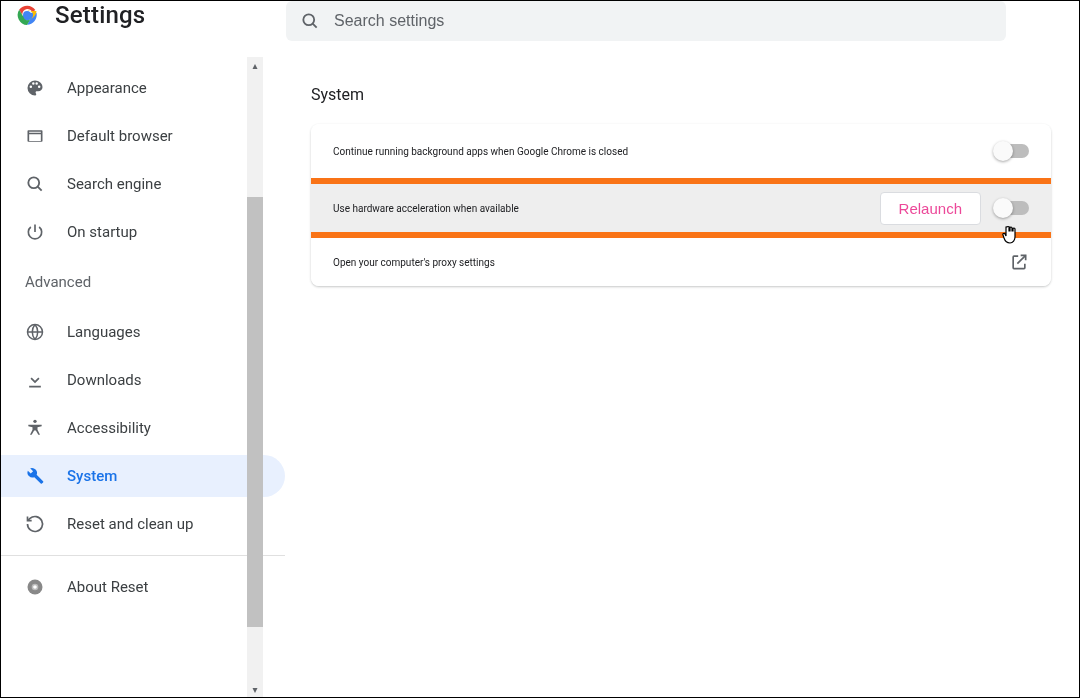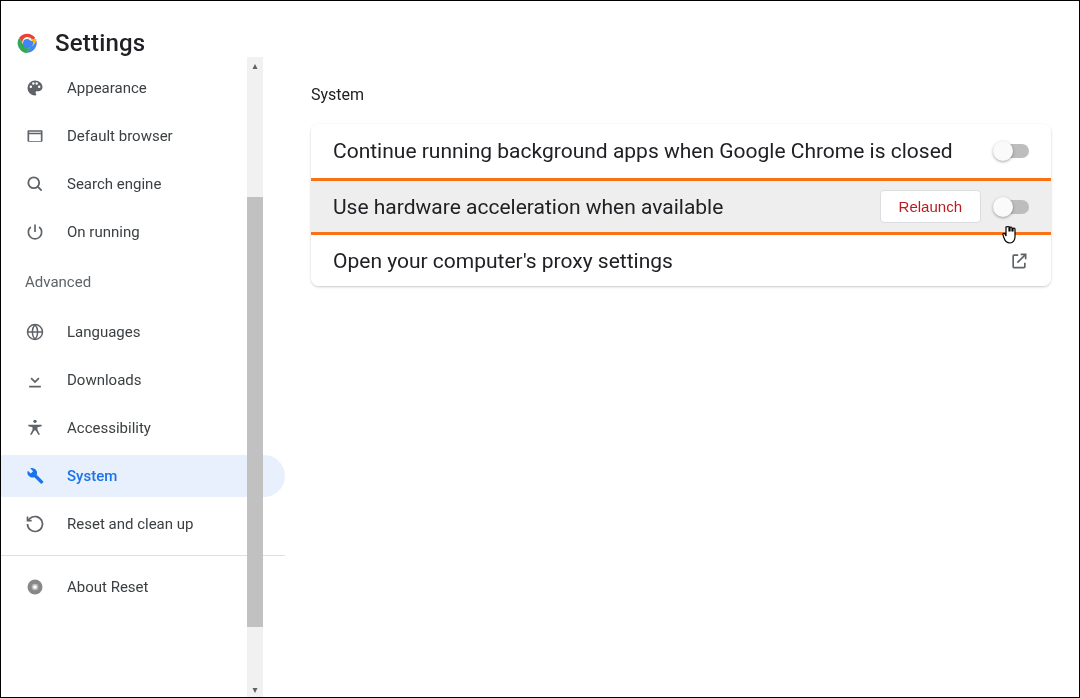--- a/index.html
+++ b/index.html
@@ -12,21 +12,21 @@
     border: 1px solid #000;
     position: relative;
   }
   .app {
     display: flex;
     flex-direction: column;
     height: 100%;
   }
   .header {
     display: flex;
-    align-items: flex-end;
+    align-items: flex-start;
     height: 56px;
     padding: 0 16px;
     gap: 29px;
   }
   .brand {
     display: flex;
     align-items: center;
     gap: 18px;
     width: 240px;
     flex-shrink: 0;
@@ -180,33 +180,33 @@
     overflow: hidden;
     max-width: 740px;
   }
   .row {
     display: flex;
     align-items: center;
     min-height: 54px;
     padding: 0 22px;
     gap: 14px;
     background: #fff;
-    border-top: 3px solid #f97316;
+    border-top: 6px solid #f97316;
   }
   .row:first-child { border-top: none; }
   .row.hover { background: #eeeeee; }
   .row-label {
     flex: 1;
-    font-size: 21px;
+    font-size: 10px;
     color: #202124;
   }
   .relaunch-btn {
     border: 1px solid #dadce0;
     background: #fff;
-    color: #b91c1c;
+    color: #ec4899;
     font-size: 15px;
     font-weight: 500;
     padding: 7px 18px;
     border-radius: 4px;
     cursor: pointer;
   }
   .toggle {
     width: 34px;
     height: 14px;
     border-radius: 8px;
@@ -257,20 +257,31 @@
           <path fill="#FBBC05" d="M24 14.3a9.7 9.7 0 1 0 0 19.4 9.7 9.7 0 0 0 0-19.4z" opacity="0"></path>
           <circle cx="24" cy="24" r="9.5" fill="#4285F4"></circle>
           <circle cx="24" cy="24" r="7.5" fill="#fff" opacity="0"></circle>
           <path fill="#34A853" d="M5.2 11.2A24 24 0 0 0 24 48l8.4-14.55A9.7 9.7 0 0 1 15.6 28.85z"></path>
           <path fill="#FBBC05" d="M46.8 18.3A24 24 0 0 1 24 48l8.4-14.55a9.7 9.7 0 0 0 4.47-16.15z" opacity="0"></path>
           <path fill="#FBBC05" d="M24 14.3h22.8A24 24 0 0 1 32.4 33.45 9.7 9.7 0 0 0 24 14.3z"></path>
         </svg>
       </span>
       <span class="brand-title">Settings</span>
     </div>
+    <div class="search-wrap">
+      <div class="search-box">
+        <span class="nav-icon">
+          <svg width="20" height="20" viewBox="0 0 24 24" fill="none" stroke="currentColor" stroke-width="2.2">
+            <circle cx="10.5" cy="10.5" r="6.5"></circle>
+              <line x1="20" y1="20" x2="15.2" y2="15.2"></line>
+          </svg>
+        </span>
+        <input class="search-input" placeholder="Search settings" style="">
+      </div>
+    </div>
   </div>
 
   <div class="body">
     <div class="sidebar-outer">
       <div class="scroll-track">
         <div class="scroll-btn up">▴</div>
         <div class="scroll-thumb t1"></div>
         <div class="scroll-btn down">▾</div>
       </div>
 
@@ -304,21 +315,21 @@
           <span>Search engine</span>
         </div>
 
         <div class="nav-item">
           <span class="nav-icon">
             <svg width="20" height="20" viewBox="0 0 24 24" fill="none" stroke="currentColor" stroke-width="2">
                 <path d="M12 3v9"></path>
                 <path d="M7 6a8 8 0 1 0 10 0"></path>
               </svg>
           </span>
-          <span>On running</span>
+          <span>On startup</span>
         </div>
 
         <div class="nav-section-header">
           <span>Advanced</span>
           <span class="arrow">▲</span>
         </div>
 
         <div class="nav-item">
           <span class="nav-icon">
             <svg width="20" height="20" viewBox="0 0 24 24" fill="none" stroke="currentColor" stroke-width="1.8">

